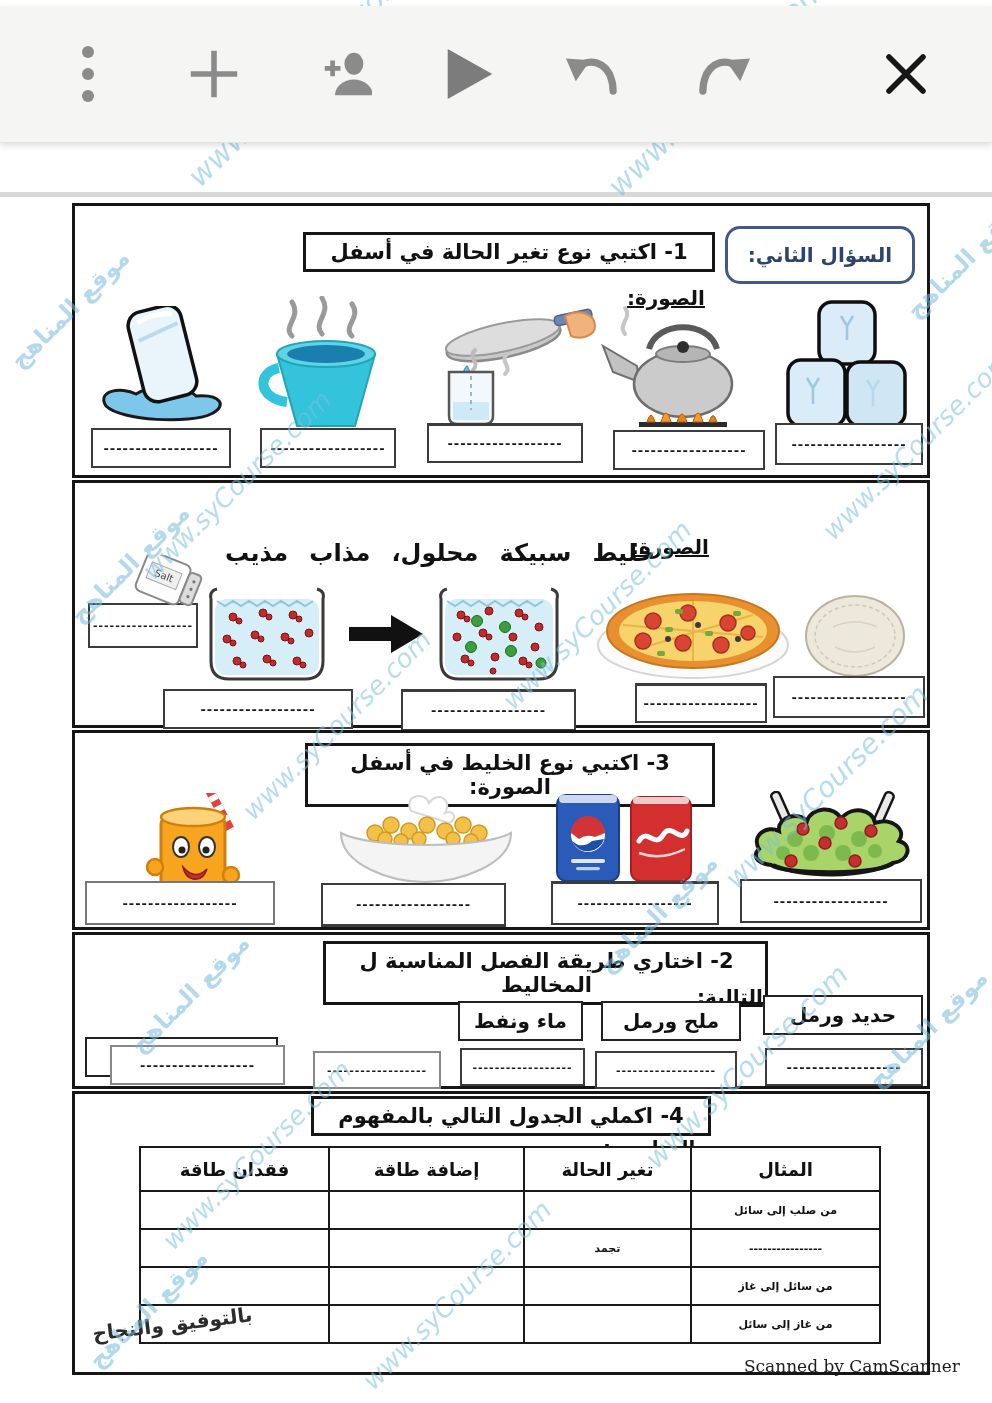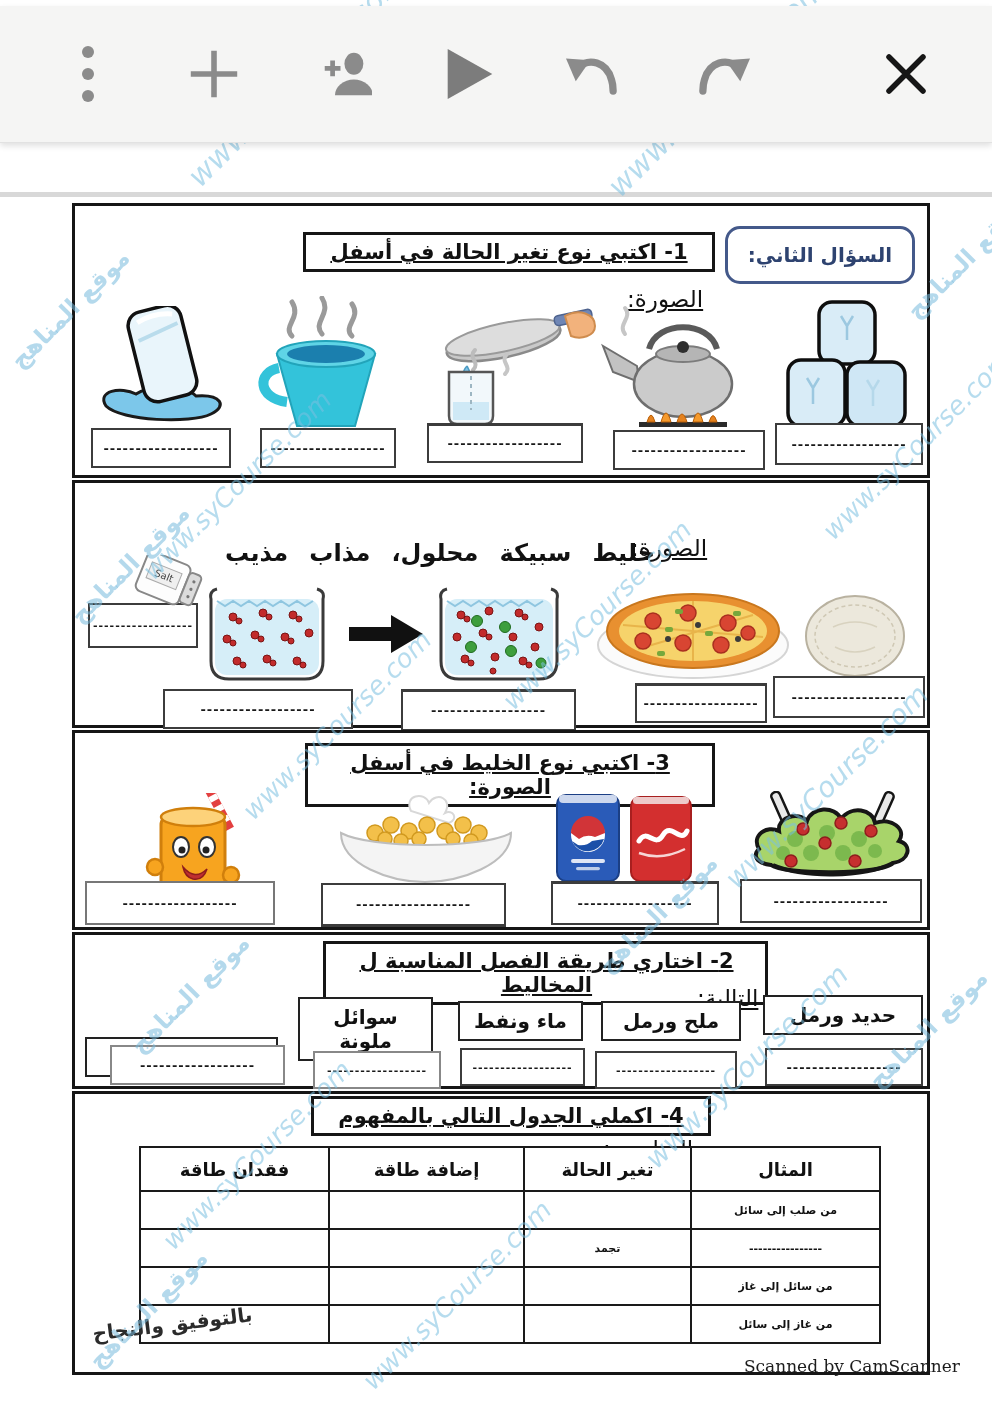--- a/index.html
+++ b/index.html
@@ -14,22 +14,22 @@
     box-shadow:0 3px 6px rgba(0,0,0,0.12);z-index:30;
   }
   .tbtn{position:absolute;top:34px;width:64px;height:68px;display:flex;
         align-items:center;justify-content:center;background:transparent;border:none;cursor:pointer;}
   
   .pagestrip{position:absolute;left:0;top:192px;width:992px;height:5px;background:#d8d8d8;z-index:4;}
   
   .sec{position:absolute;left:72px;width:858px;border:3px solid #161616;background:#fff;box-sizing:border-box;z-index:5;}
   .titlebox{position:absolute;border:3px solid #161616;background:#fff;text-align:center;
             font-weight:bold;font-size:21px;color:#111;padding:5px 14px;box-sizing:border-box;}
-  .titlebox span{text-decoration:underline;}
-  .cont{position:absolute;font-weight:normal;font-size:23px;color:#111;text-decoration:underline;}
+  .titlebox span{}
+  .cont{position:absolute;font-weight:bold;font-size:20px;color:#111;text-decoration:underline;}
   .badge{position:absolute;border:3px solid #44598a;border-radius:15px;color:#2e4370;
          font-weight:bold;font-size:20px;padding:14px 20px;background:#fff;}
   .ansbox{position:absolute;border:2px solid #3c3c3c;background:#fff;display:flex;
           align-items:center;justify-content:center;overflow:hidden;box-sizing:border-box;}
   .dash{font-size:13px;font-weight:bold;color:#181818;letter-spacing:1px;white-space:nowrap;}
   .img{position:absolute;}
   .words{position:absolute;display:flex;justify-content:space-between;
          font-weight:bold;font-size:24px;color:#111;}
   .optbox{position:absolute;border:2px solid #222;background:#fff;font-weight:bold;font-size:20px;
           color:#111;text-align:center;padding:6px 6px;box-sizing:border-box;}
@@ -454,21 +454,20 @@
 
 <div class="sec" style="top:932px;height:157px;">
   <div class="titlebox rtl" style="left:248px;top:6px;width:445px;padding-left:16px;">
     <span>2- اختاري طريقة الفصل المناسبة ل المخاليط</span>
   </div>
   <div class="cont rtl" style="left:622px;top:50px;">التالية:</div>
 
   <div class="optbox rtl" style="left:526px;top:66px;width:140px;">ملح ورمل</div>
   <div class="optbox rtl" style="left:688px;top:60px;width:160px;">حديد ورمل</div>
   <div class="optbox rtl" style="left:383px;top:66px;width:125px;">ماء ونفط</div>
-  <div class="optbox rtl" style="left:223px;top:62px;width:135px;">سوائل ملونة</div>
   <div class="optbox rtl" style="left:10px;top:60px;width:193px;margin-top:42px;">نشارة خشب</div>
 
   <div class="ansbox" style="left:690px;top:113px;width:158px;height:38px;">
       <span class="dash">------------------</span>
     </div>
   <div class="ansbox" style="left:520px;top:116px;width:142px;height:38px;">
       <span class="dash" style="font-size:11px;">------------------</span>
     </div>
   <div class="ansbox" style="left:385px;top:113px;width:125px;height:38px;">
       <span class="dash" style="font-size:11px;">------------------</span>

